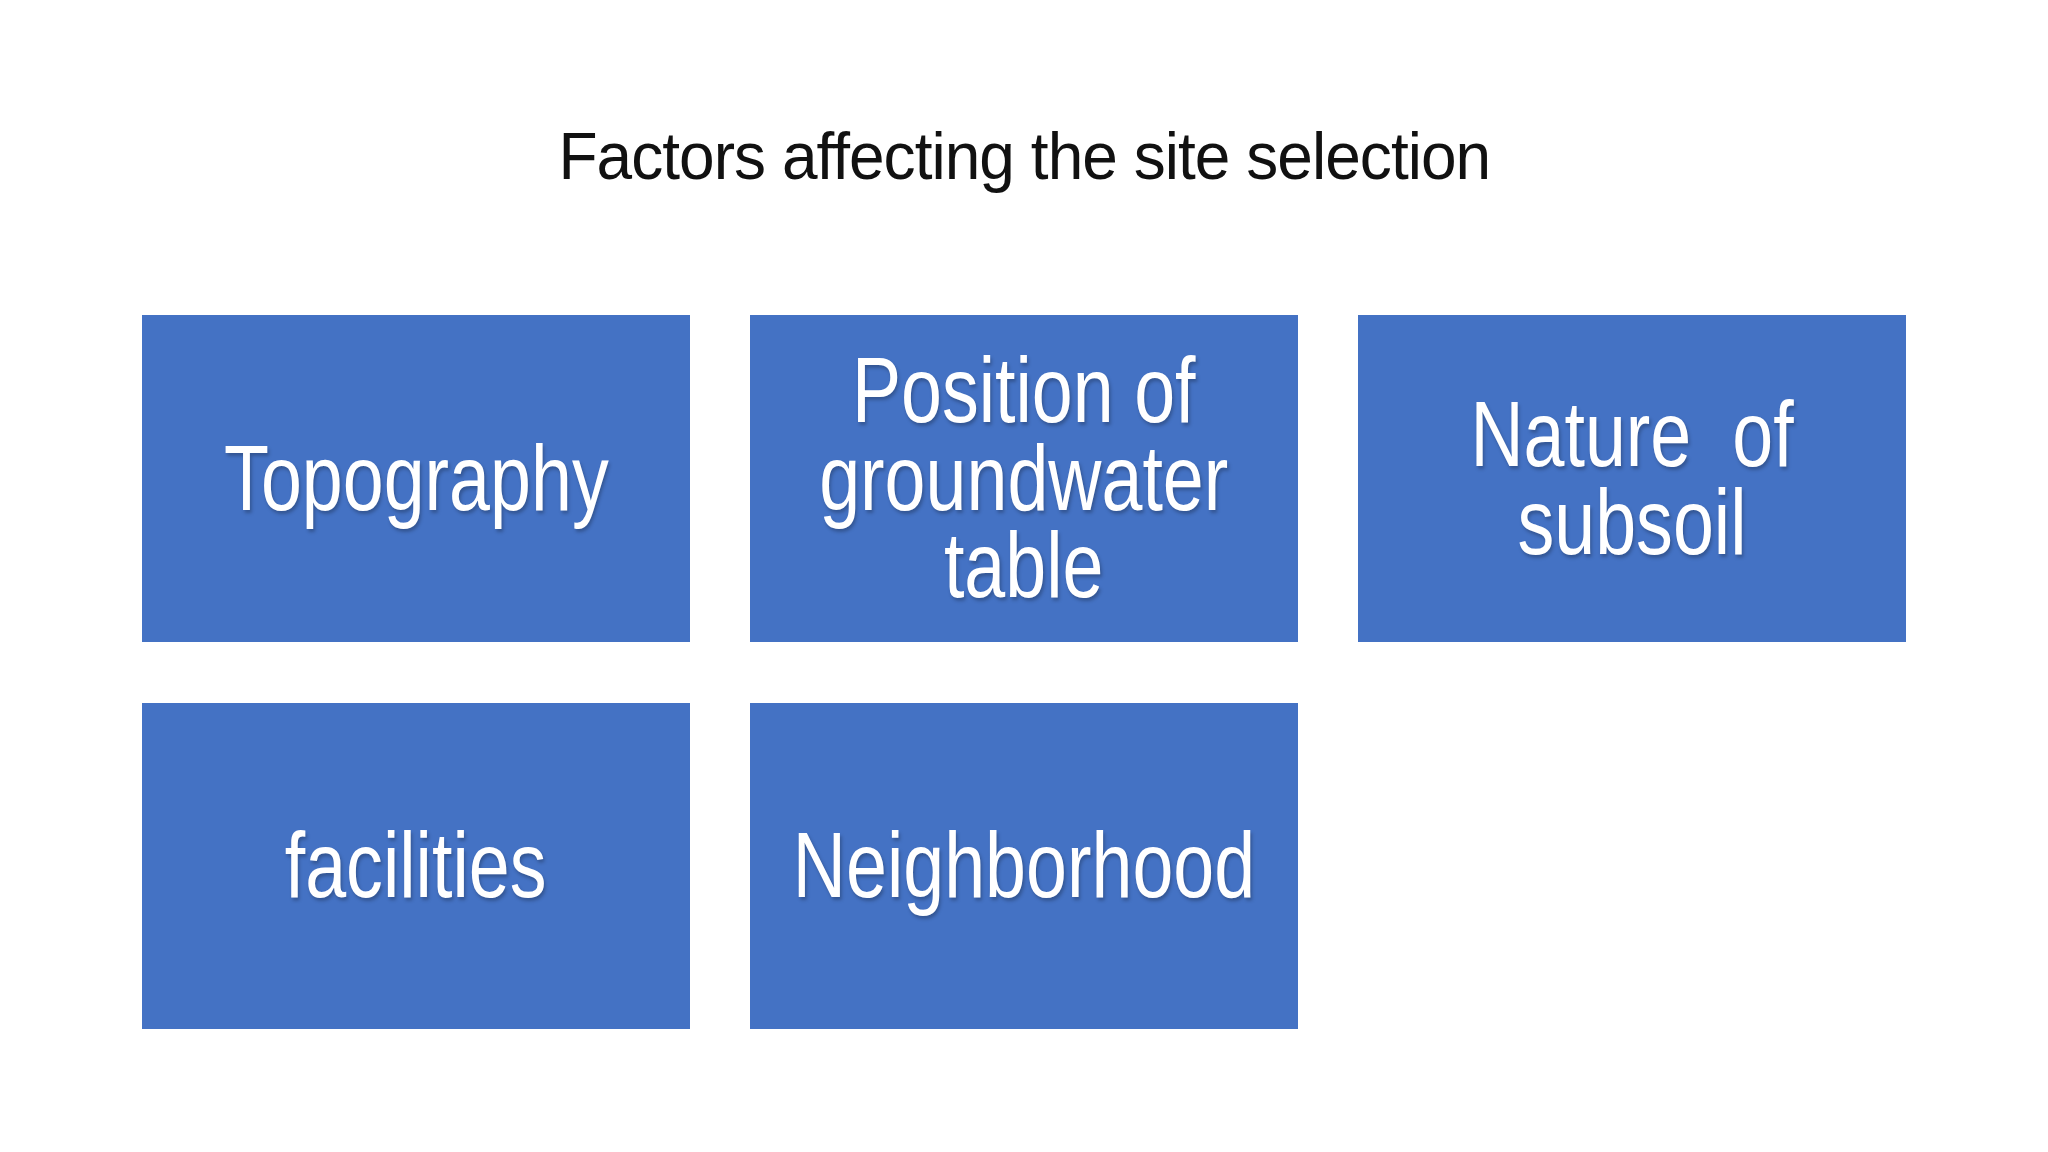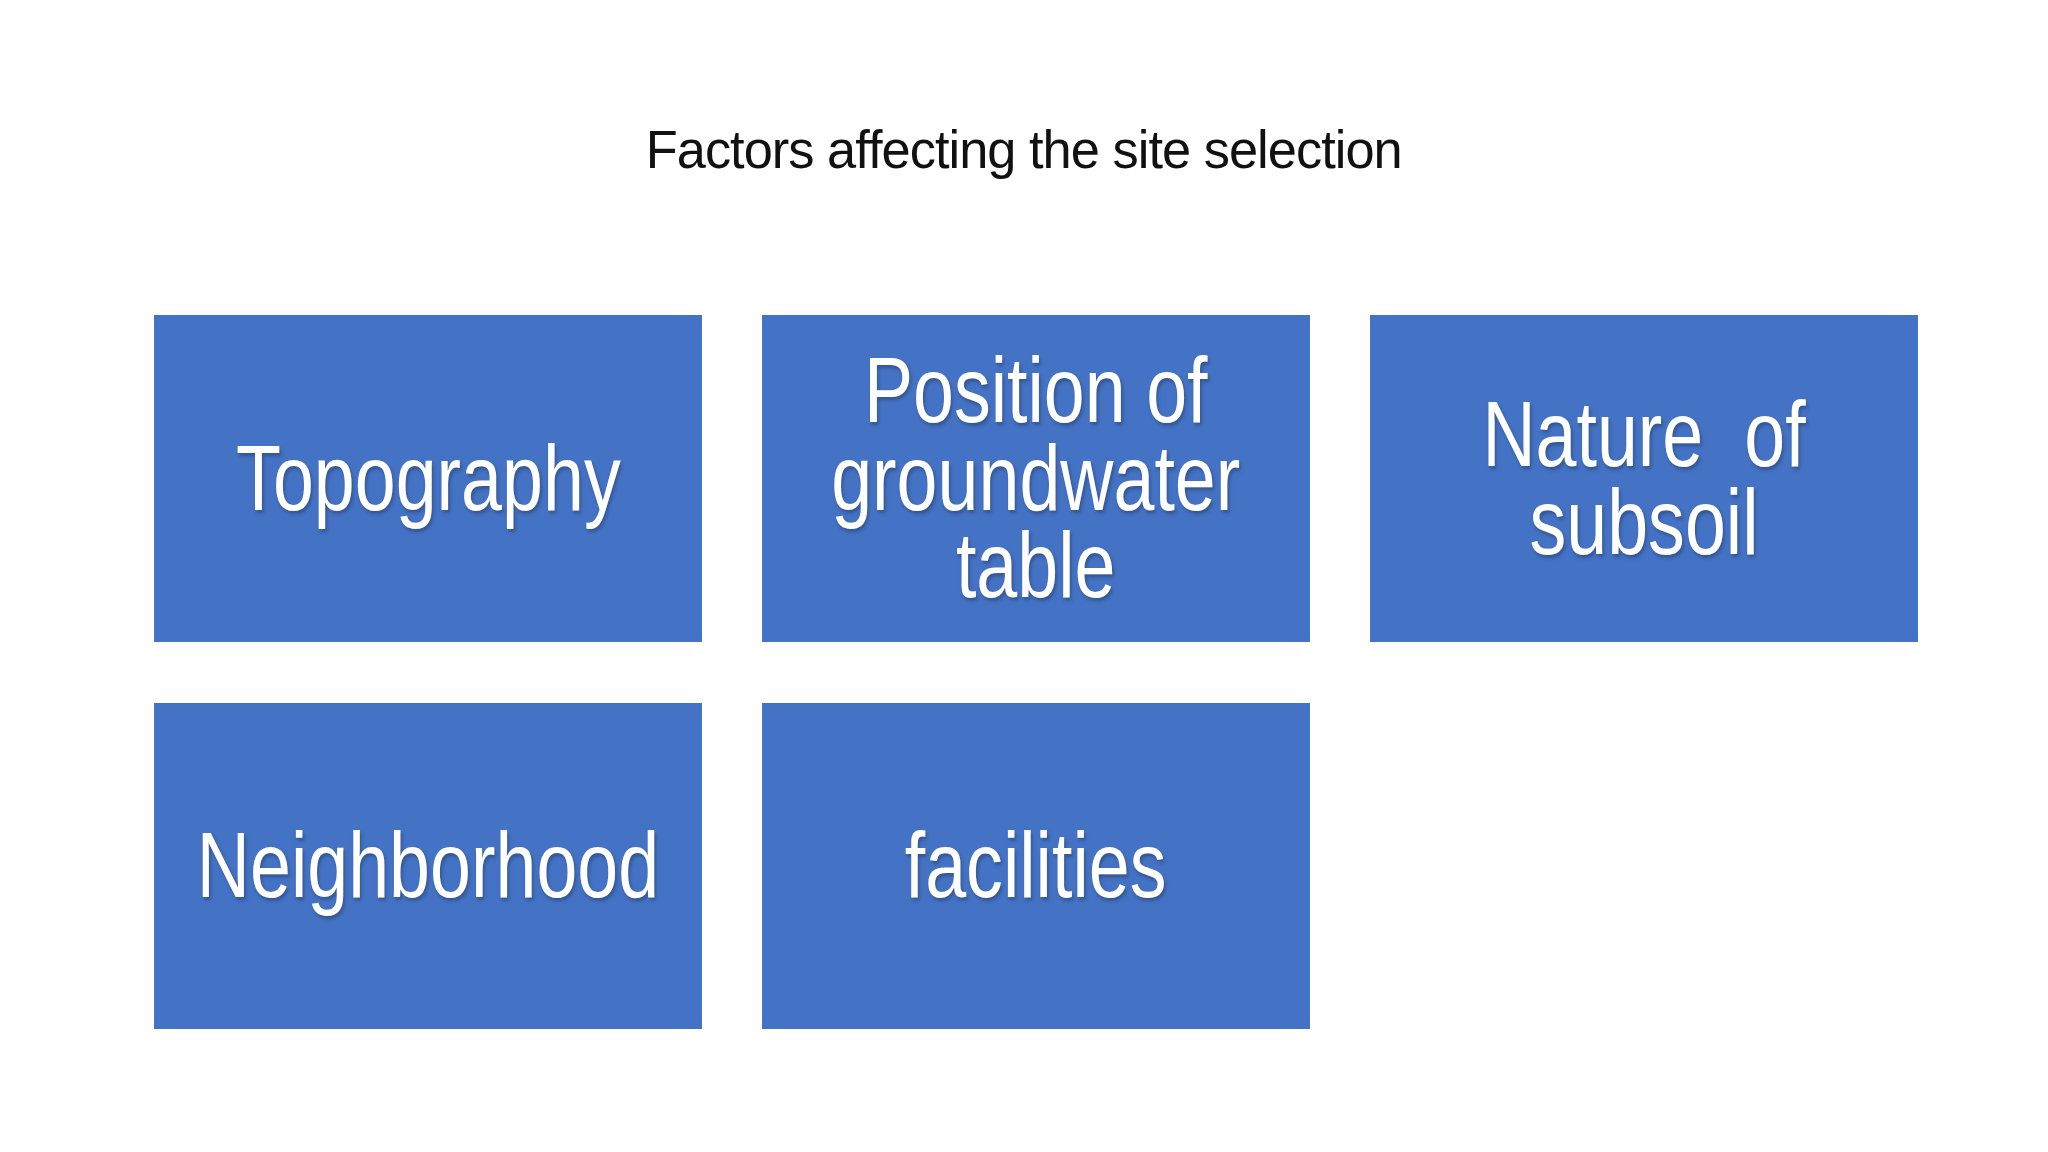--- a/index.html
+++ b/index.html
@@ -15,33 +15,33 @@
     overflow: hidden;
     font-family: "Liberation Sans", sans-serif;
   }
   .title {
     position: absolute;
     top: 118px;
     left: 0;
     width: 100%;
     margin: 0;
     text-align: center;
-    font-size: 54px;
+    font-size: 66px;
     font-weight: 400;
     letter-spacing: -1px;
     color: var(--title-color, #111111);
   }
   .title-text {
     display: inline-block;
     transform: scaleX(0.97);
     transform-origin: center;
   }
   .boxes {
     position: absolute;
-    left: 154px;
+    left: 142px;
     top: 315px;
     display: grid;
     grid-template-columns: repeat(3, 548px);
     grid-template-rows: 327px 326px;
     column-gap: 60px;
     row-gap: 61px;
   }
   .box {
     background: var(--box-fill, #4472C4);
     display: flex;
@@ -80,22 +80,22 @@
 groundwater
 table</span>
     </div>
 
     <div class="box">
       <span class="box-label">Nature  of
 subsoil</span>
     </div>
 
     <div class="box">
-      <span class="box-label">Neighborhood</span>
+      <span class="box-label">facilities</span>
     </div>
 
     <div class="box">
-      <span class="box-label">facilities</span>
+      <span class="box-label">Neighborhood</span>
     </div>
 
 
   </div>
 </div>
 
 </body></html>

